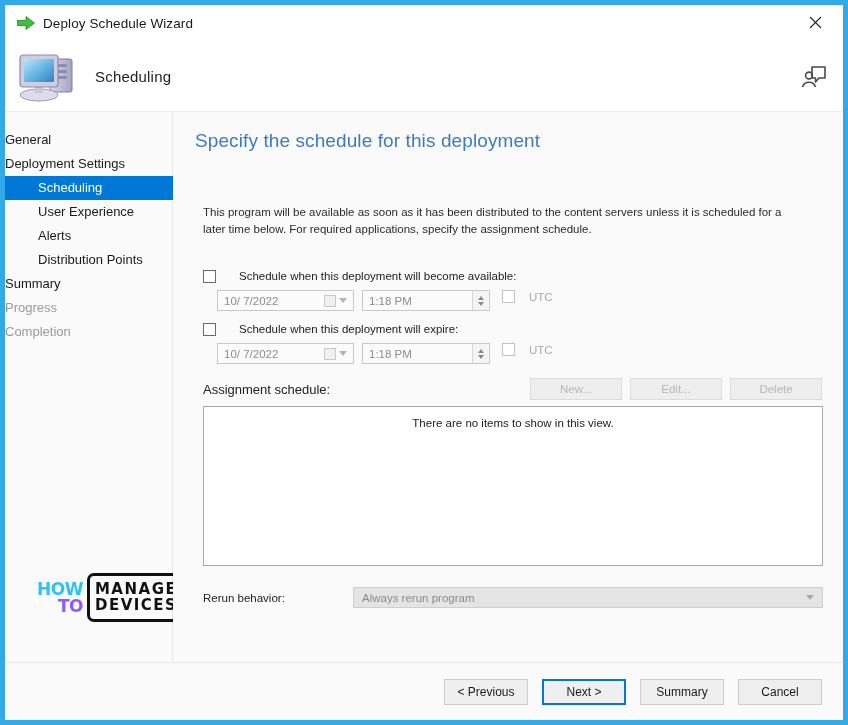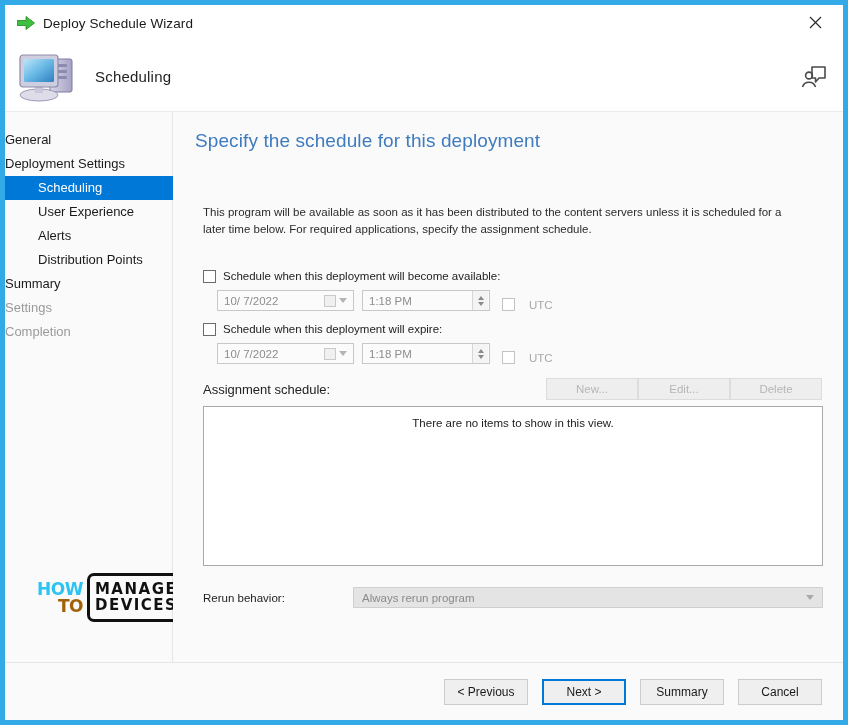--- a/index.html
+++ b/index.html
@@ -151,38 +151,39 @@
   }
 
   
   .form-block { margin-top: 30px; margin-left: 8px; }
 
   .cb-row {
     display: flex;
     align-items: center;
     height: 18px;
     margin-bottom: 5px;
+    gap: 16px;
   }
   .checkbox {
     width: 13px; height: 13px;
     border: 1px solid #6b6b6b;
     background: #ffffff;
     flex: 0 0 auto;
     margin-right: 7px;
     cursor: pointer;
   }
   .checkbox.dim { border-color: #c3c3c3; }
   .cb-label {
     font-size: 11.5px;
     color: #222222;
   }
 
   .datetime-row {
     display: flex;
-    align-items: flex-end;
+    align-items: flex-start;
     margin: 3px 0 9px 14px;
   }
   .field {
     height: 21px;
     border: 1px solid #c8c8c8;
     background: #fbfbfb;
     display: flex;
     align-items: center;
     font-size: 11.5px;
     color: #8d8d8d;
@@ -242,20 +243,21 @@
     margin-left: 8px;
   }
   .assign-label {
     font-size: 13px;
     color: #222222;
     flex: 0 0 auto;
   }
   .assign-buttons {
     margin-left: auto;
     display: flex;
+    gap: 8px;
     padding-right: 1px;
   }
   .btn-disabled {
     width: 92px; height: 22px;
     border: 1px solid #dcdcdc;
     background: #eeeeee;
     color: #b6b6b6;
     font-size: 11.5px;
     font-family: "Liberation Sans", sans-serif;
     cursor: default;
@@ -325,21 +327,21 @@
     font-family: "DejaVu Sans", sans-serif;
     font-weight: bold;
     font-size: 17px;
     color: #2BC4F3;
     letter-spacing: -0.5px;
   }
   .wm-to {
     font-family: "DejaVu Sans", sans-serif;
     font-weight: bold;
     font-size: 17px;
-    color: #a16207;
+    color: #8b5cf6;
     letter-spacing: -0.5px;
   }
   .wm-box {
     border: 3px solid #111111;
     border-radius: 7px;
     padding: 6px 5px;
     display: flex;
     flex-direction: column;
     line-height: 1.02;
   }
@@ -430,21 +432,21 @@
   <div class="body-area">
 
     <div class="sidebar">
       <div class="nav-item">General</div>
       <div class="nav-item">Deployment Settings</div>
       <div class="nav-item sub selected">Scheduling</div>
       <div class="nav-item sub">User Experience</div>
       <div class="nav-item sub">Alerts</div>
       <div class="nav-item sub">Distribution Points</div>
       <div class="nav-item">Summary</div>
-      <div class="nav-item disabled">Settings</div>
+      <div class="nav-item disabled">Progress</div>
       <div class="nav-item disabled">Completion</div>
 
       <div class="watermark">
         <div class="wm-left">
           <span class="wm-how">HOW</span>
           <span class="wm-to">TO</span>
         </div>
         <div class="wm-box">
           <span class="wm-manage">MANAGE</span>
           <span class="wm-devices">DEVICES</span>

